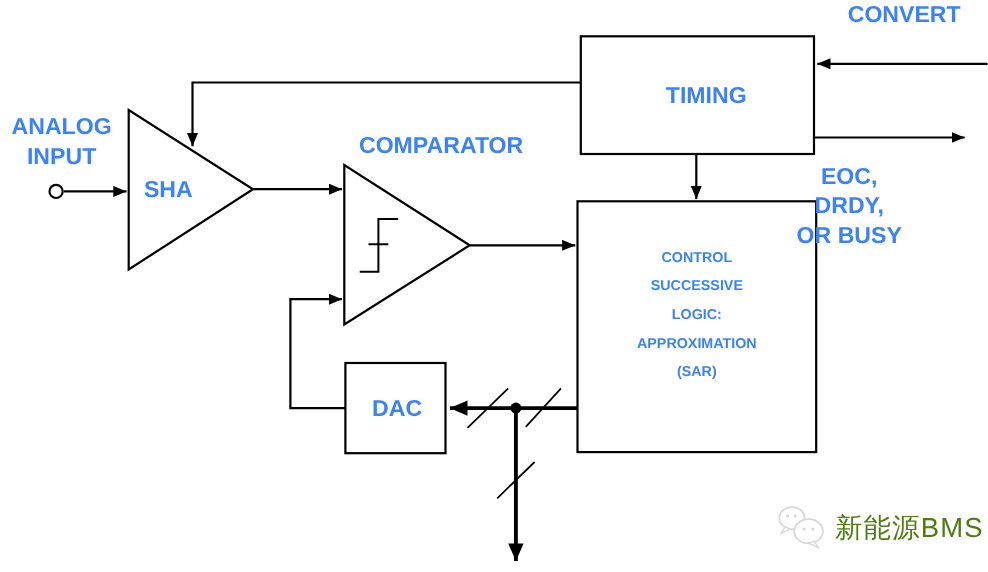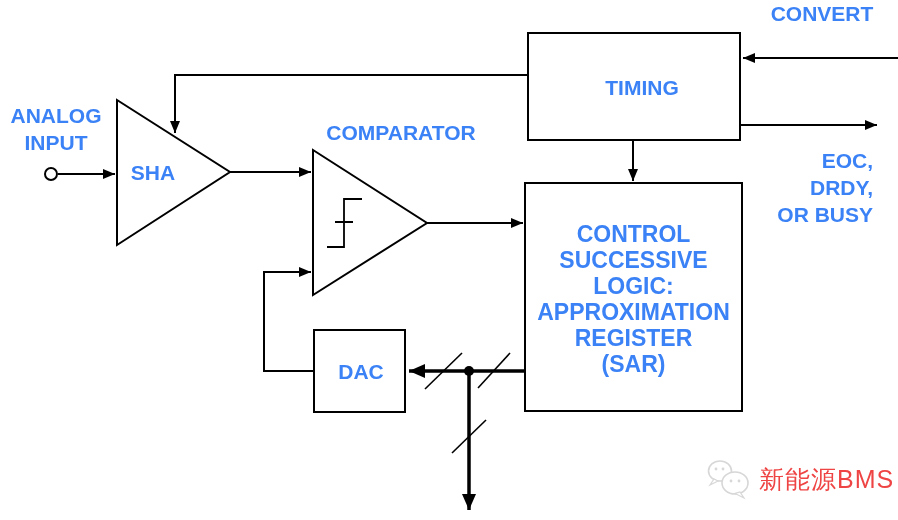--- a/index.html
+++ b/index.html
@@ -13,31 +13,31 @@
   .stage svg.wires{position:absolute;left:0;top:0;}
   .lbl{
     position:absolute;
     font-weight:bold;
     font-size:21px;
     color:#3b82f6;
     text-align:center;
     line-height:27px;
     white-space:nowrap;
   }
-  .lbl.small{font-size:23px;line-height:26px;}
+  .lbl.small{font-size:13px;line-height:26px;}
   .watermark{
     position:absolute;
     left:706px;top:458px;
     display:flex;align-items:center;gap:7px;
     user-select:none;
   }
   .watermark .wm-text{
     font-size:25px;
     font-weight:400;
-    color:#ef4444;
+    color:#4d7c0f;
     letter-spacing:1px;
     text-shadow:1px 1px 0 #ffffff;
     white-space:nowrap;
   }
 </style>
 </head>
 <body>
 
 <div class="stage">
 
@@ -93,32 +93,31 @@
   <div class="lbl" style="left:117px;top:159px;width:72px;">SHA</div>
 
   <div class="lbl" style="left:310px;top:119px;width:182px;">COMPARATOR</div>
 
   <div class="lbl" style="left:528px;top:74px;width:228px;">TIMING</div>
 
   <div class="lbl" style="left:758px;top:0px;width:128px;line-height:28px;">
     <div>CONVERT</div>
   </div>
 
-  <div class="lbl" style="left:741px;top:147px;width:132px;text-align:right;">
+  <div class="lbl" style="left:706px;top:147px;width:132px;">
     <div>EOC,</div>
     <div>DRDY,</div>
     <div>OR BUSY</div>
   </div>
 
   <div class="lbl small" style="left:527px;top:221px;width:213px;">
     <div>CONTROL</div>
     <div>SUCCESSIVE</div>
     <div>LOGIC:</div>
     <div>APPROXIMATION</div>
-    <div>REGISTER</div>
     <div>(SAR)</div>
   </div>
 
   <div class="lbl" style="left:306px;top:358px;width:110px;">DAC</div>
 
 
   <div class="watermark">
     <svg width="46" height="42" viewBox="0 0 46 42">
       <ellipse cx="14" cy="13" rx="11.5" ry="10" fill="#ffffff" stroke="#d7d7d7" stroke-width="1.6"></ellipse>
       <path d="M8,21 L4,27 L12,23 Z" fill="#ffffff" stroke="#d7d7d7" stroke-width="1.2"></path>

